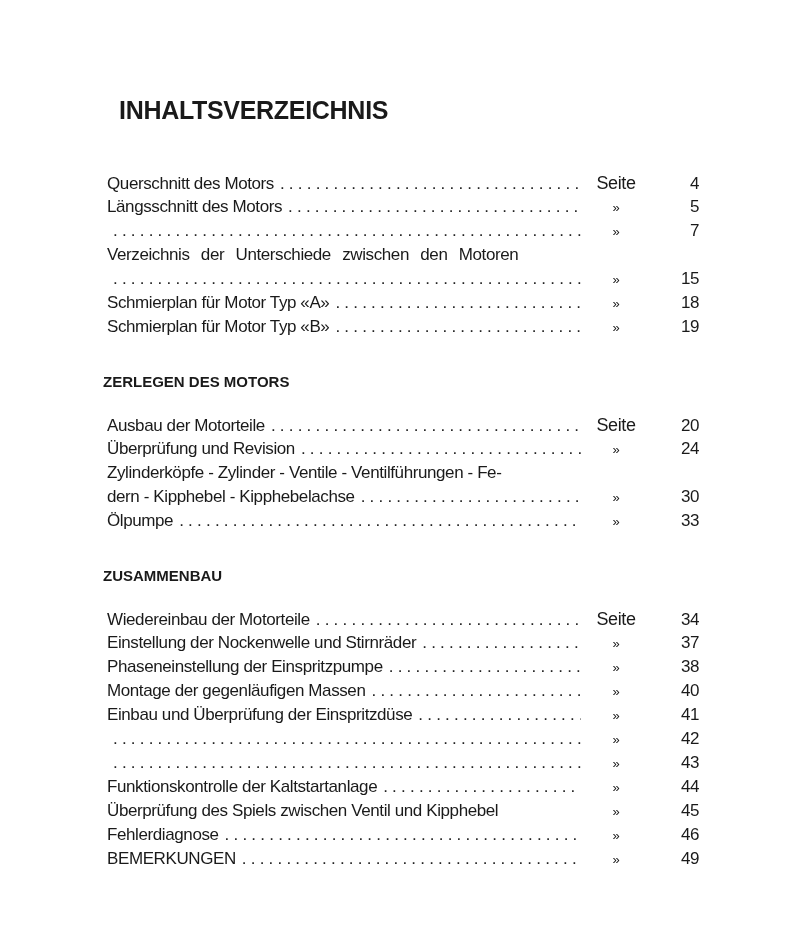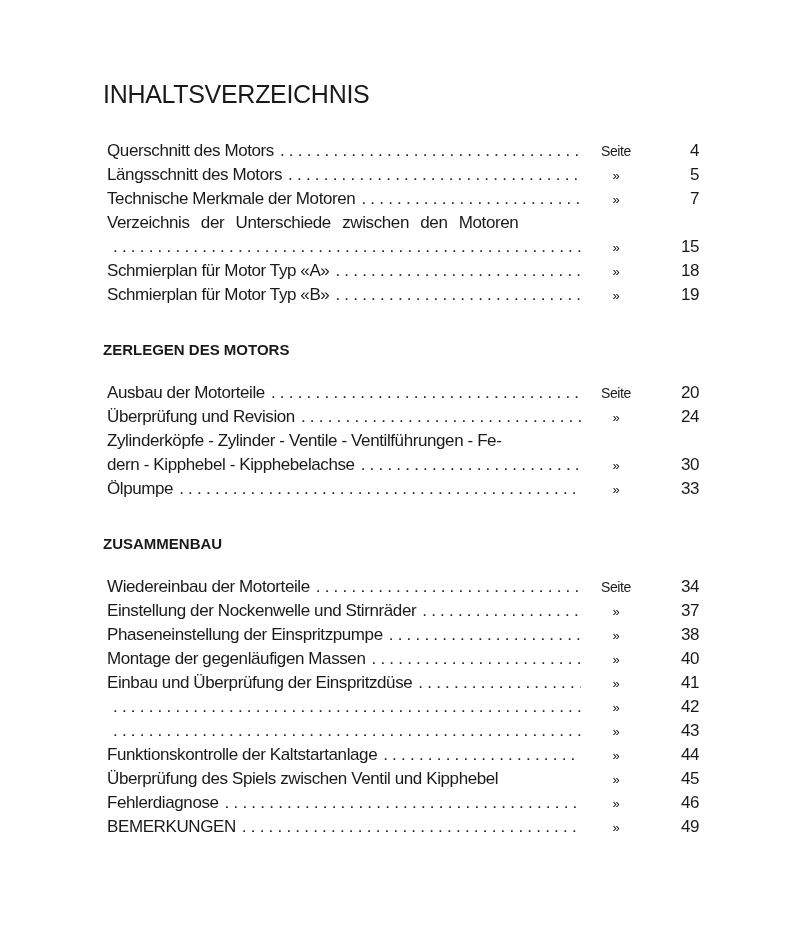--- a/index.html
+++ b/index.html
@@ -16,23 +16,23 @@
       color: #1a1a1a;
     }
     .page {
       position: absolute;
       left: 103px;
       top: 78px;
       width: 600px;
     }
     .main-title {
       font-size: 25px;
-      font-weight: normal;
+      font-weight: bold;
       letter-spacing: -0.3px;
-      margin: 0;
+      margin: 16px;
       height: 32px;
       line-height: 32px;
     }
     .section-title {
       font-size: 15px;
       font-weight: bold;
       margin: 0;
       height: 22px;
       line-height: 22px;
     }
@@ -68,21 +68,21 @@
       margin-left: 6px;
       letter-spacing: 4.2px;
       color: #222;
     }
     .toc-dots::before {
       content: "..................................................................................................";
     }
     .toc-seite {
       width: 70px;
       text-align: center;
-      font-size: 14px;
+      font-size: 18px;
     }
     .toc-seite.chev {
       font-size: 13px;
     }
     .toc-page {
       width: 48px;
       text-align: right;
     }
     .gap-title-list { height: 25px; }
     .gap-section { height: 28px; }
@@ -109,21 +109,20 @@
     <li class="toc-row">
       <span class="toc-text">
           <span class="toc-label">Längsschnitt des Motors</span>
           <span class="toc-dots"></span>
         </span>
       <span class="toc-seite chev">»</span>
       <span class="toc-page">5</span>
     </li>
     <li class="toc-row">
       <span class="toc-text">
-          <span class="toc-label">Technische Merkmale der Motoren</span>
           <span class="toc-dots"></span>
         </span>
       <span class="toc-seite chev">»</span>
       <span class="toc-page">7</span>
     </li>
     <li class="toc-row">
       <span class="toc-text">
           <span class="toc-label justify">Verzeichnis der Unterschiede zwischen den Motoren</span>
         </span>
       <span class="toc-seite"></span>

